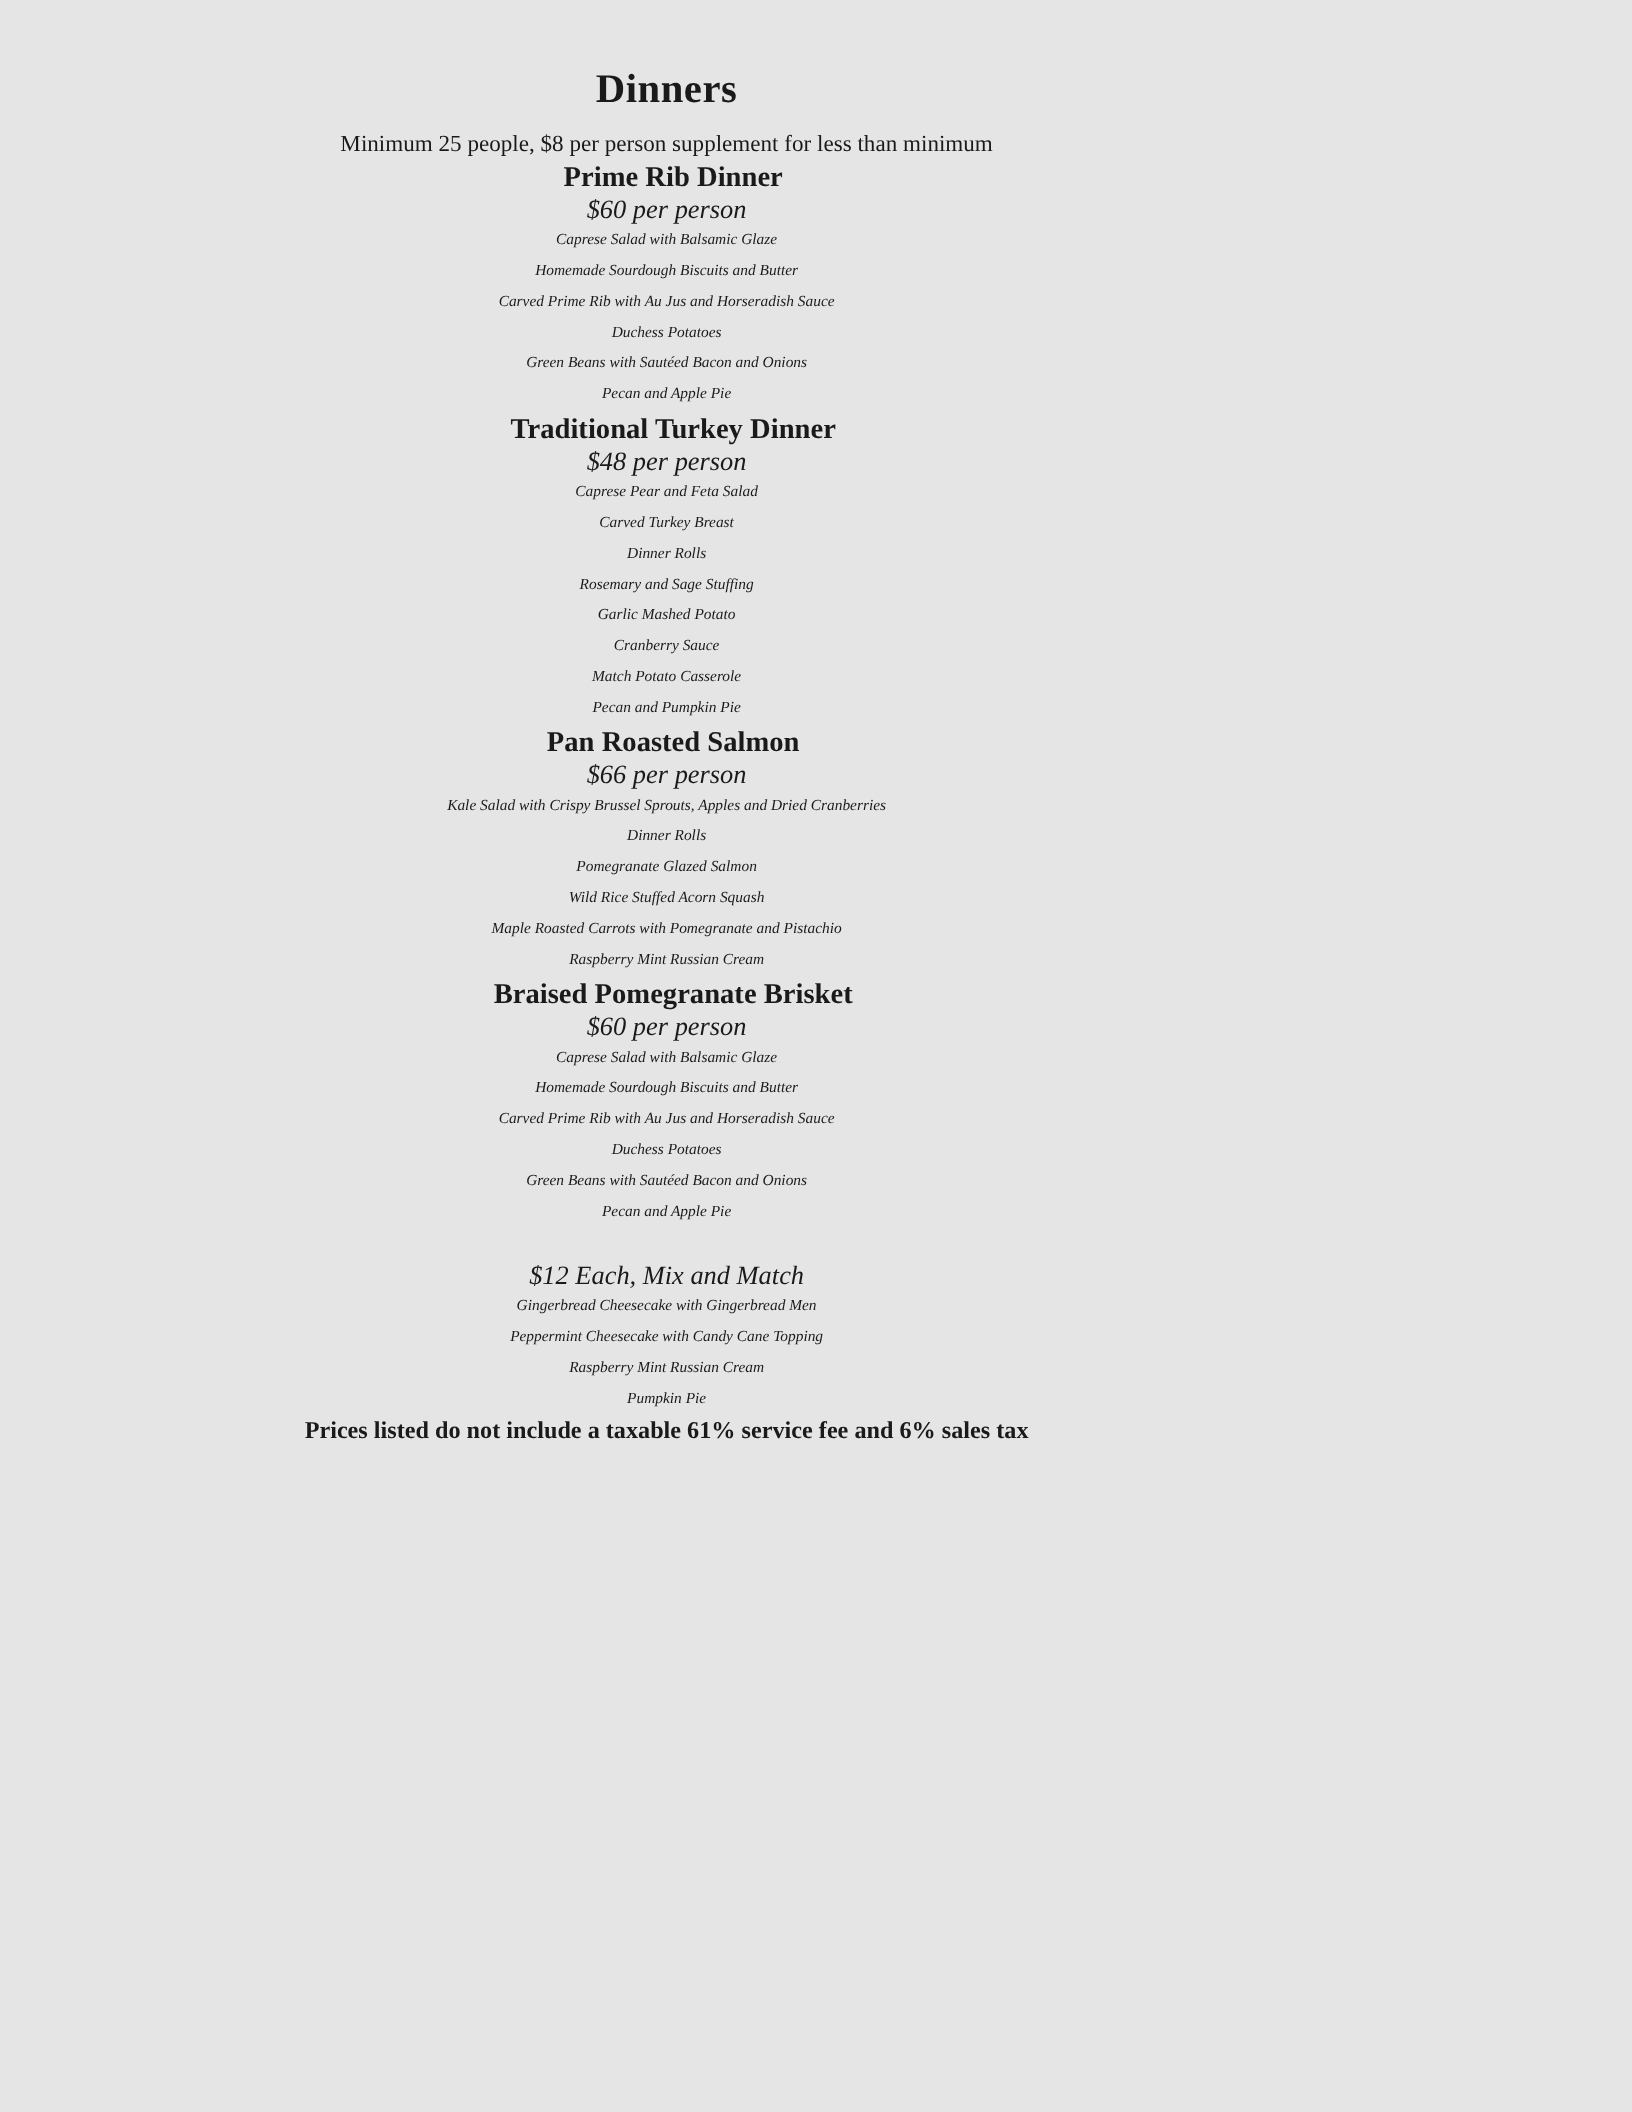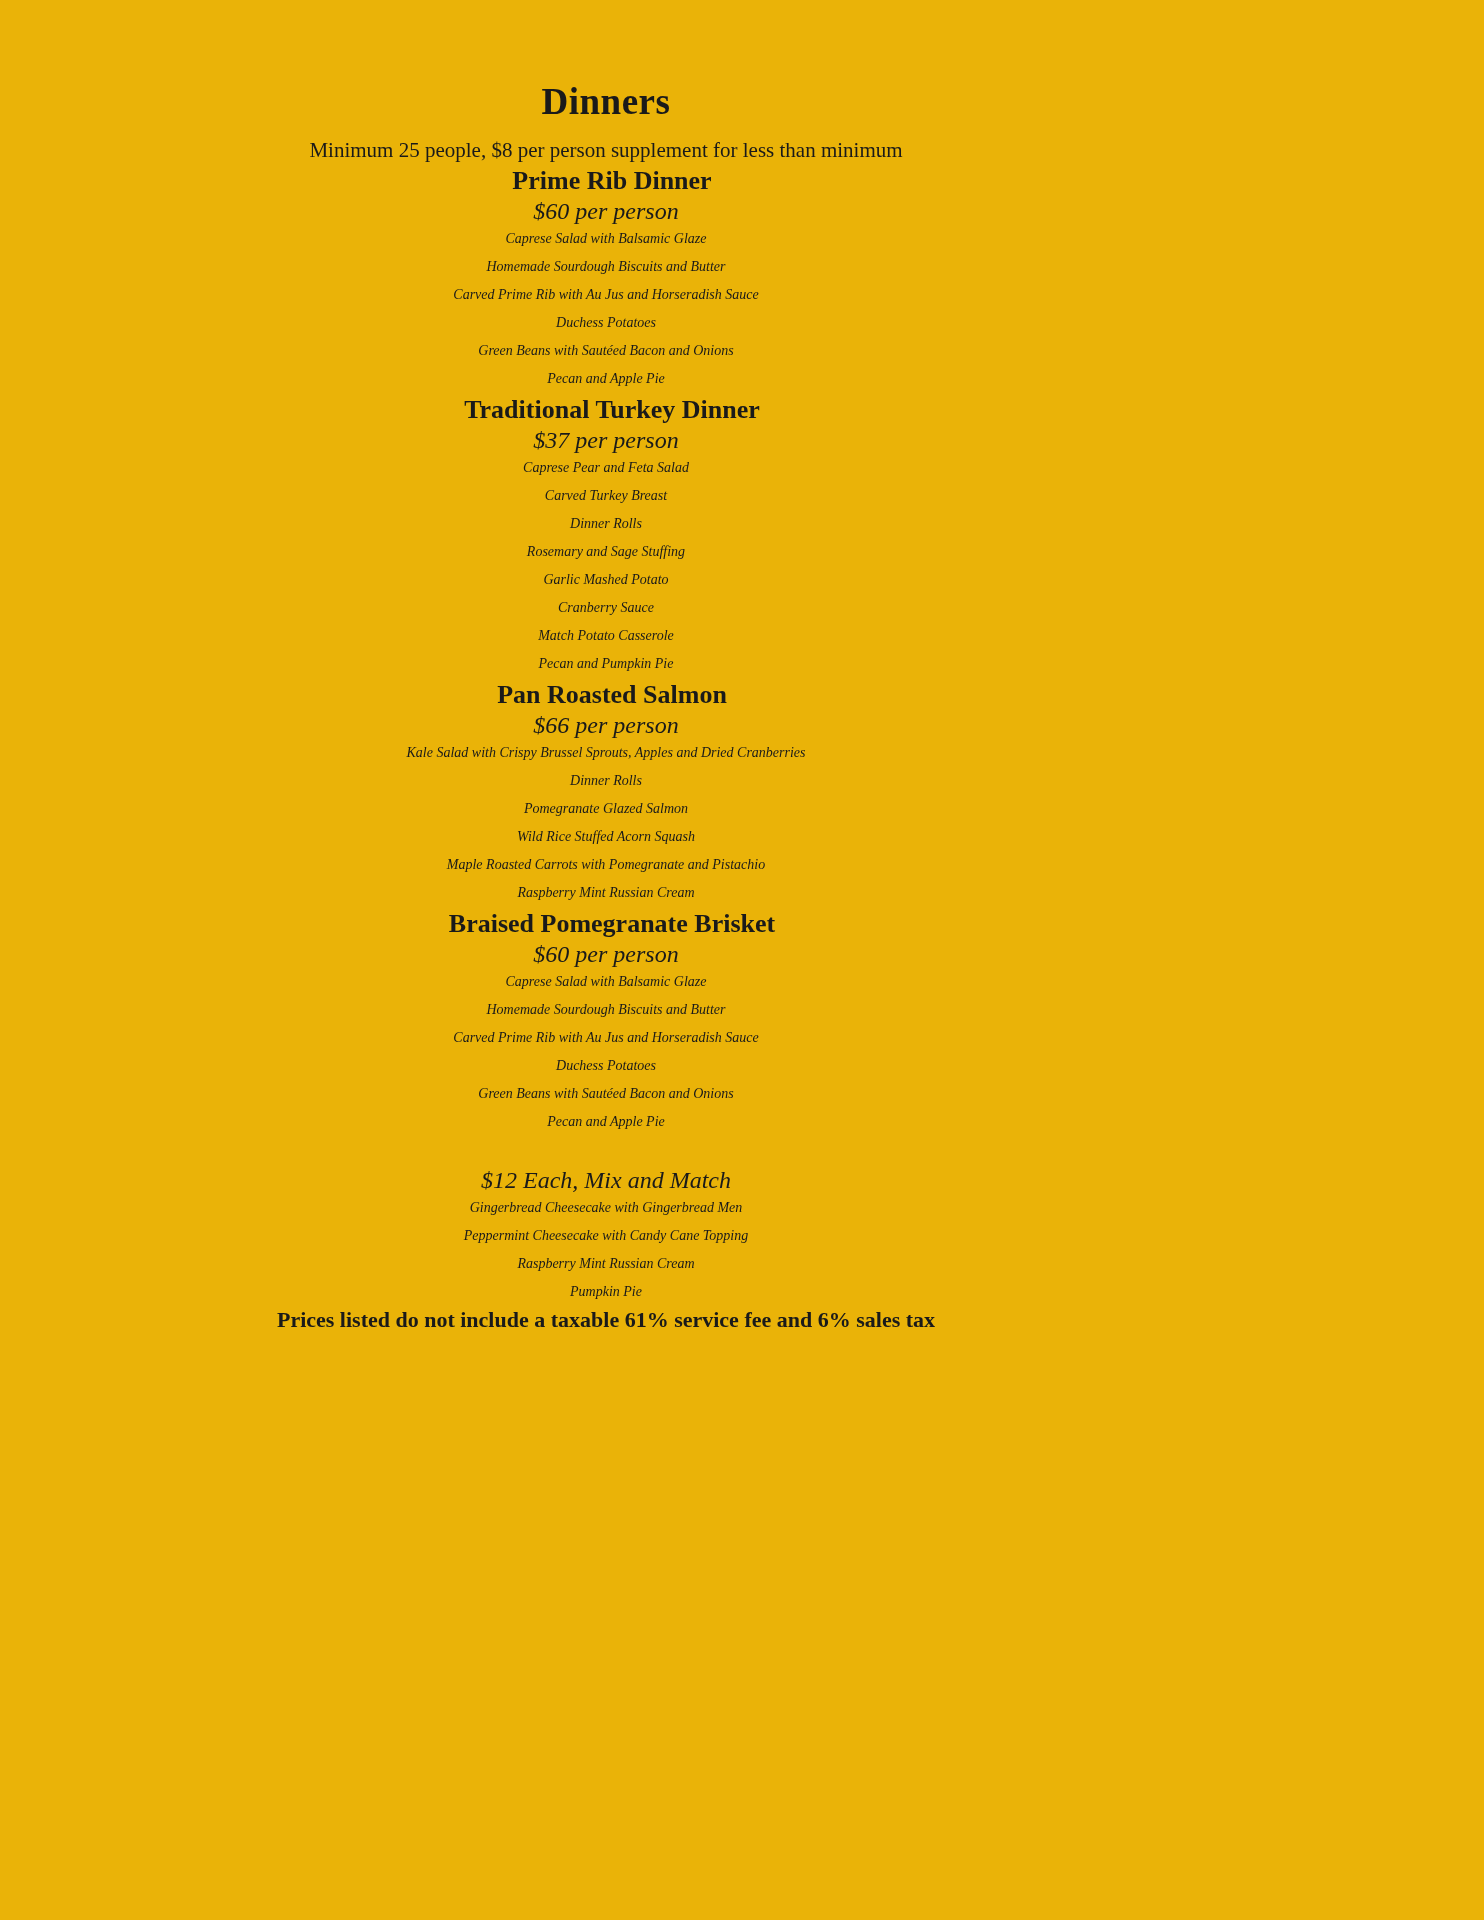--- a/index.html
+++ b/index.html
@@ -7,22 +7,22 @@
     width: 1484px;
     height: 1920px;
     background: #ffffff;
     font-family: "Liberation Serif", "DejaVu Serif", serif;
     color: #1a1a1a;
     overflow: hidden;
   }
   .page {
     width: 1484px;
     height: 1920px;
-    background: #eab308;
-    padding-top: 80px;
+    background: #e5e5e5;
+    padding-top: 60px;
   }
   .content {
     width: 1212px;
     margin-left: 0;
     text-align: center;
   }
   .doc-title {
     font-size: 37px;
     font-weight: bold;
     line-height: 44px;
@@ -73,21 +73,21 @@
           <p class="section-price">$60 per person</p>
           <p class="menu-item">Caprese Salad with Balsamic Glaze</p>
           <p class="menu-item">Homemade Sourdough Biscuits and Butter</p>
           <p class="menu-item">Carved Prime Rib with Au Jus and Horseradish Sauce</p>
           <p class="menu-item">Duchess Potatoes</p>
           <p class="menu-item">Green Beans with Sautéed Bacon and Onions</p>
           <p class="menu-item">Pecan and Apple Pie</p>
         </section>
         <section class="menu-section">
           <h2 class="section-title">Traditional Turkey Dinner</h2>
-          <p class="section-price">$37 per person</p>
+          <p class="section-price">$48 per person</p>
           <p class="menu-item">Caprese Pear and Feta Salad</p>
           <p class="menu-item">Carved Turkey Breast</p>
           <p class="menu-item">Dinner Rolls</p>
           <p class="menu-item">Rosemary and Sage Stuffing</p>
           <p class="menu-item">Garlic Mashed Potato</p>
           <p class="menu-item">Cranberry Sauce</p>
           <p class="menu-item">Match Potato Casserole</p>
           <p class="menu-item">Pecan and Pumpkin Pie</p>
         </section>
         <section class="menu-section">

